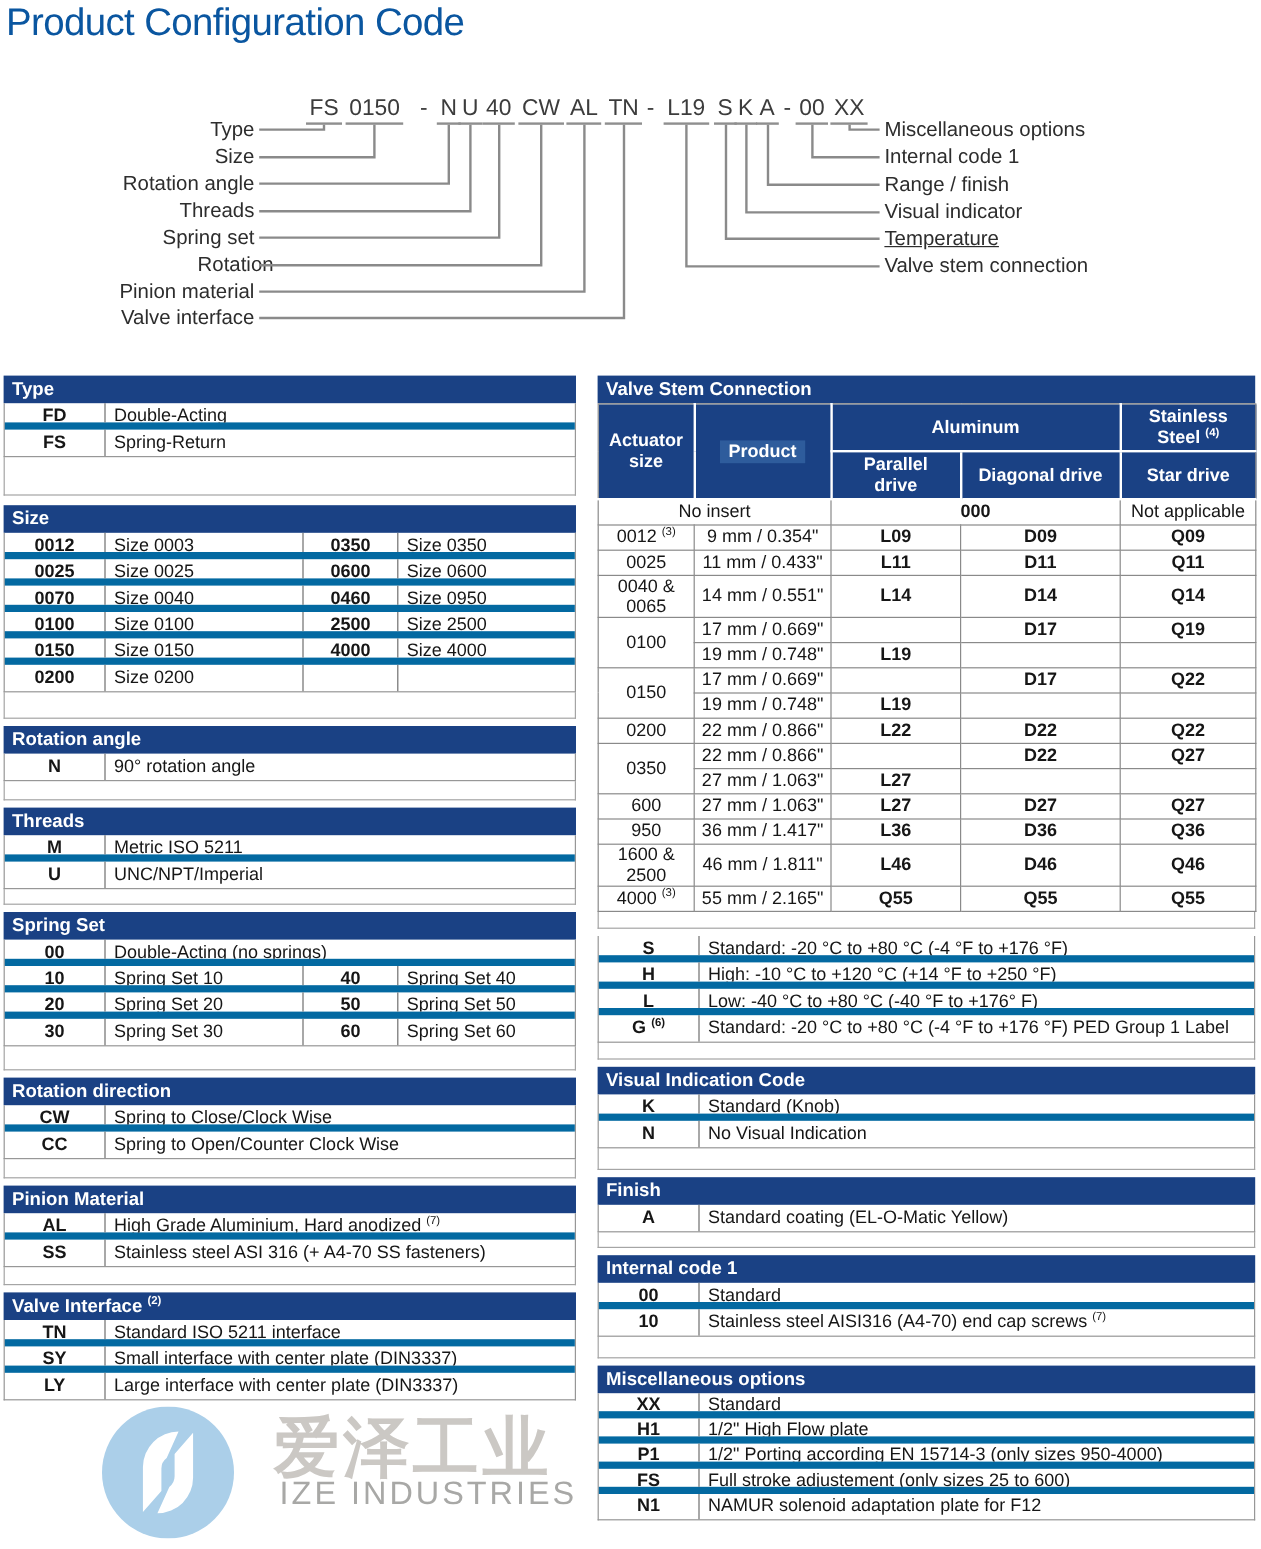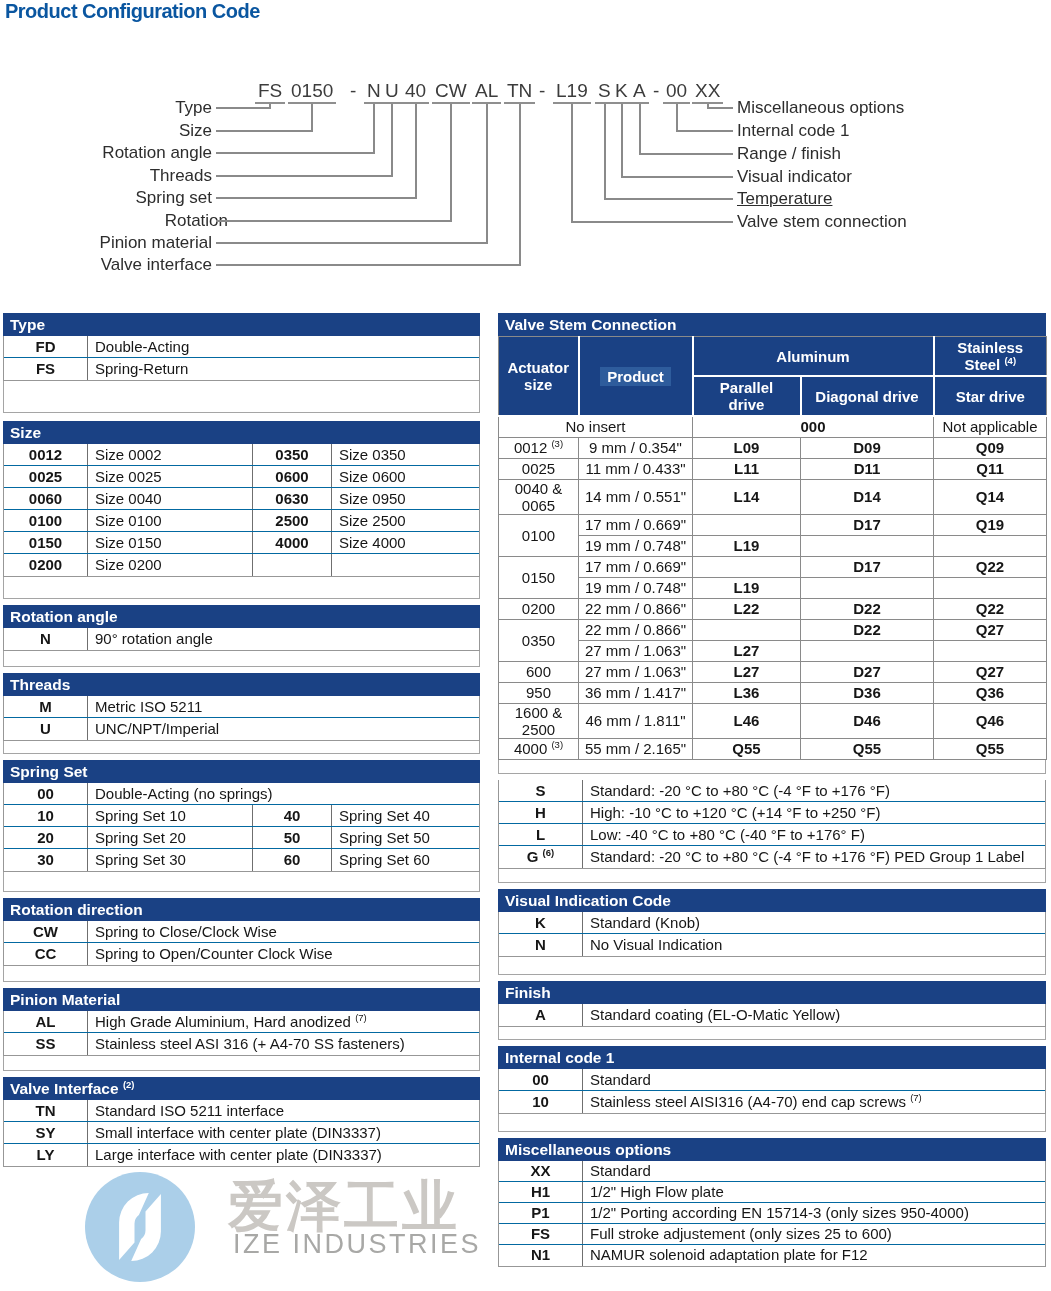--- a/index.html
+++ b/index.html
@@ -1,37 +1,37 @@
 <!DOCTYPE html>
 <html><head>
 <meta charset="utf-8">
 <style>
   *{margin:0;padding:0;box-sizing:border-box}
   html,body{background:#fff}
   .page{position:relative;width:1051px;height:1291px;background:#fff;overflow:hidden;
         font-family:"Liberation Sans",sans-serif;color:#161616}
-  .title{position:absolute;left:5px;top:0;font-size:20px;font-weight:bold;color:#0a56a0;letter-spacing:-0.5px;z-index:2}
+  .title{position:absolute;left:5px;top:0;font-size:32px;font-weight:normal;color:#0a56a0;letter-spacing:-0.5px;z-index:2}
   
   .diagram{position:absolute;left:0;top:0;width:1051px;height:300px;z-index:2}
   .seg{position:absolute;top:80px;font-size:19px;line-height:22px;color:#3c3c3c;
        padding:0 3px;border-bottom:2px solid #8f8f8f;white-space:pre}
   .seg.nou{border-bottom:2px solid transparent}
   .dlab{position:absolute;font-size:17px;color:#2d2d2d;line-height:22px;height:22px;white-space:nowrap}
   .dlab.left{left:0;width:212px;text-align:right}
   .dlab.right{left:737px}
   svg.conn{position:absolute;left:0;top:0}
   
   .col{position:absolute;top:313px;z-index:1}
   .col-left{left:3px;width:477px}
   .col-right{left:498px;width:548px}
   .sec-header{background:#1a4184;color:#fff;font-weight:bold;font-size:15.5px;
               height:23px;line-height:23px;padding-left:7px}
   .sec-header sup{color:#fff}
   .sec-body{border:1px solid #979797;border-top:none}
-  .trow{display:flex;height:22px;border-bottom:1px solid #0369a1;font-size:15px}
+  .trow{display:flex;height:22px;border-bottom:6px solid #0369a1;font-size:15px}
   .trow:last-child{border-bottom:none}
   .ccode{width:83px;flex:none;font-weight:bold;text-align:center;line-height:21px}
   .cdesc{flex:1;border-left:1px solid #6f6f6f;padding-left:7px;line-height:21px;white-space:nowrap;overflow:hidden}
   .cdesc-fixed{flex:none;width:165px}
   .ccode-2{width:79px;flex:none;border-left:1px solid #6f6f6f}
   .gap{border-left:1px solid #a5a5a5;border-right:1px solid #a5a5a5;border-bottom:1px solid #a5a5a5}
   sup{font-size:9.5px;line-height:0}
   
   table.vsc{width:100%;border-collapse:collapse;border:1px solid #8a8a8a;font-size:15px;table-layout:fixed}
   .vsc th{background:#1a4184;color:#fff;font-weight:bold;text-align:center;
@@ -125,34 +125,34 @@
           </div>
         </div>
       </div>
       <div class="gap" style="height: 32px;"></div>
       <div class="gap-white" style="height: 8px;"></div>
       <div class="sec">
         <div class="sec-header">Size</div>
         <div class="sec-body">
           <div class="trow">
             <div class="ccode">0012</div>
-            <div class="cdesc cdesc-fixed">Size 0002</div>
+            <div class="cdesc cdesc-fixed">Size 0003</div>
             <div class="ccode ccode-2">0350</div>
             <div class="cdesc">Size 0350</div>
           </div>
           <div class="trow">
             <div class="ccode">0025</div>
             <div class="cdesc cdesc-fixed">Size 0025</div>
             <div class="ccode ccode-2">0600</div>
             <div class="cdesc">Size 0600</div>
           </div>
           <div class="trow">
-            <div class="ccode">0060</div>
+            <div class="ccode">0070</div>
             <div class="cdesc cdesc-fixed">Size 0040</div>
-            <div class="ccode ccode-2">0630</div>
+            <div class="ccode ccode-2">0460</div>
             <div class="cdesc">Size 0950</div>
           </div>
           <div class="trow">
             <div class="ccode">0100</div>
             <div class="cdesc cdesc-fixed">Size 0100</div>
             <div class="ccode ccode-2">2500</div>
             <div class="cdesc">Size 2500</div>
           </div>
           <div class="trow">
             <div class="ccode">0150</div>

